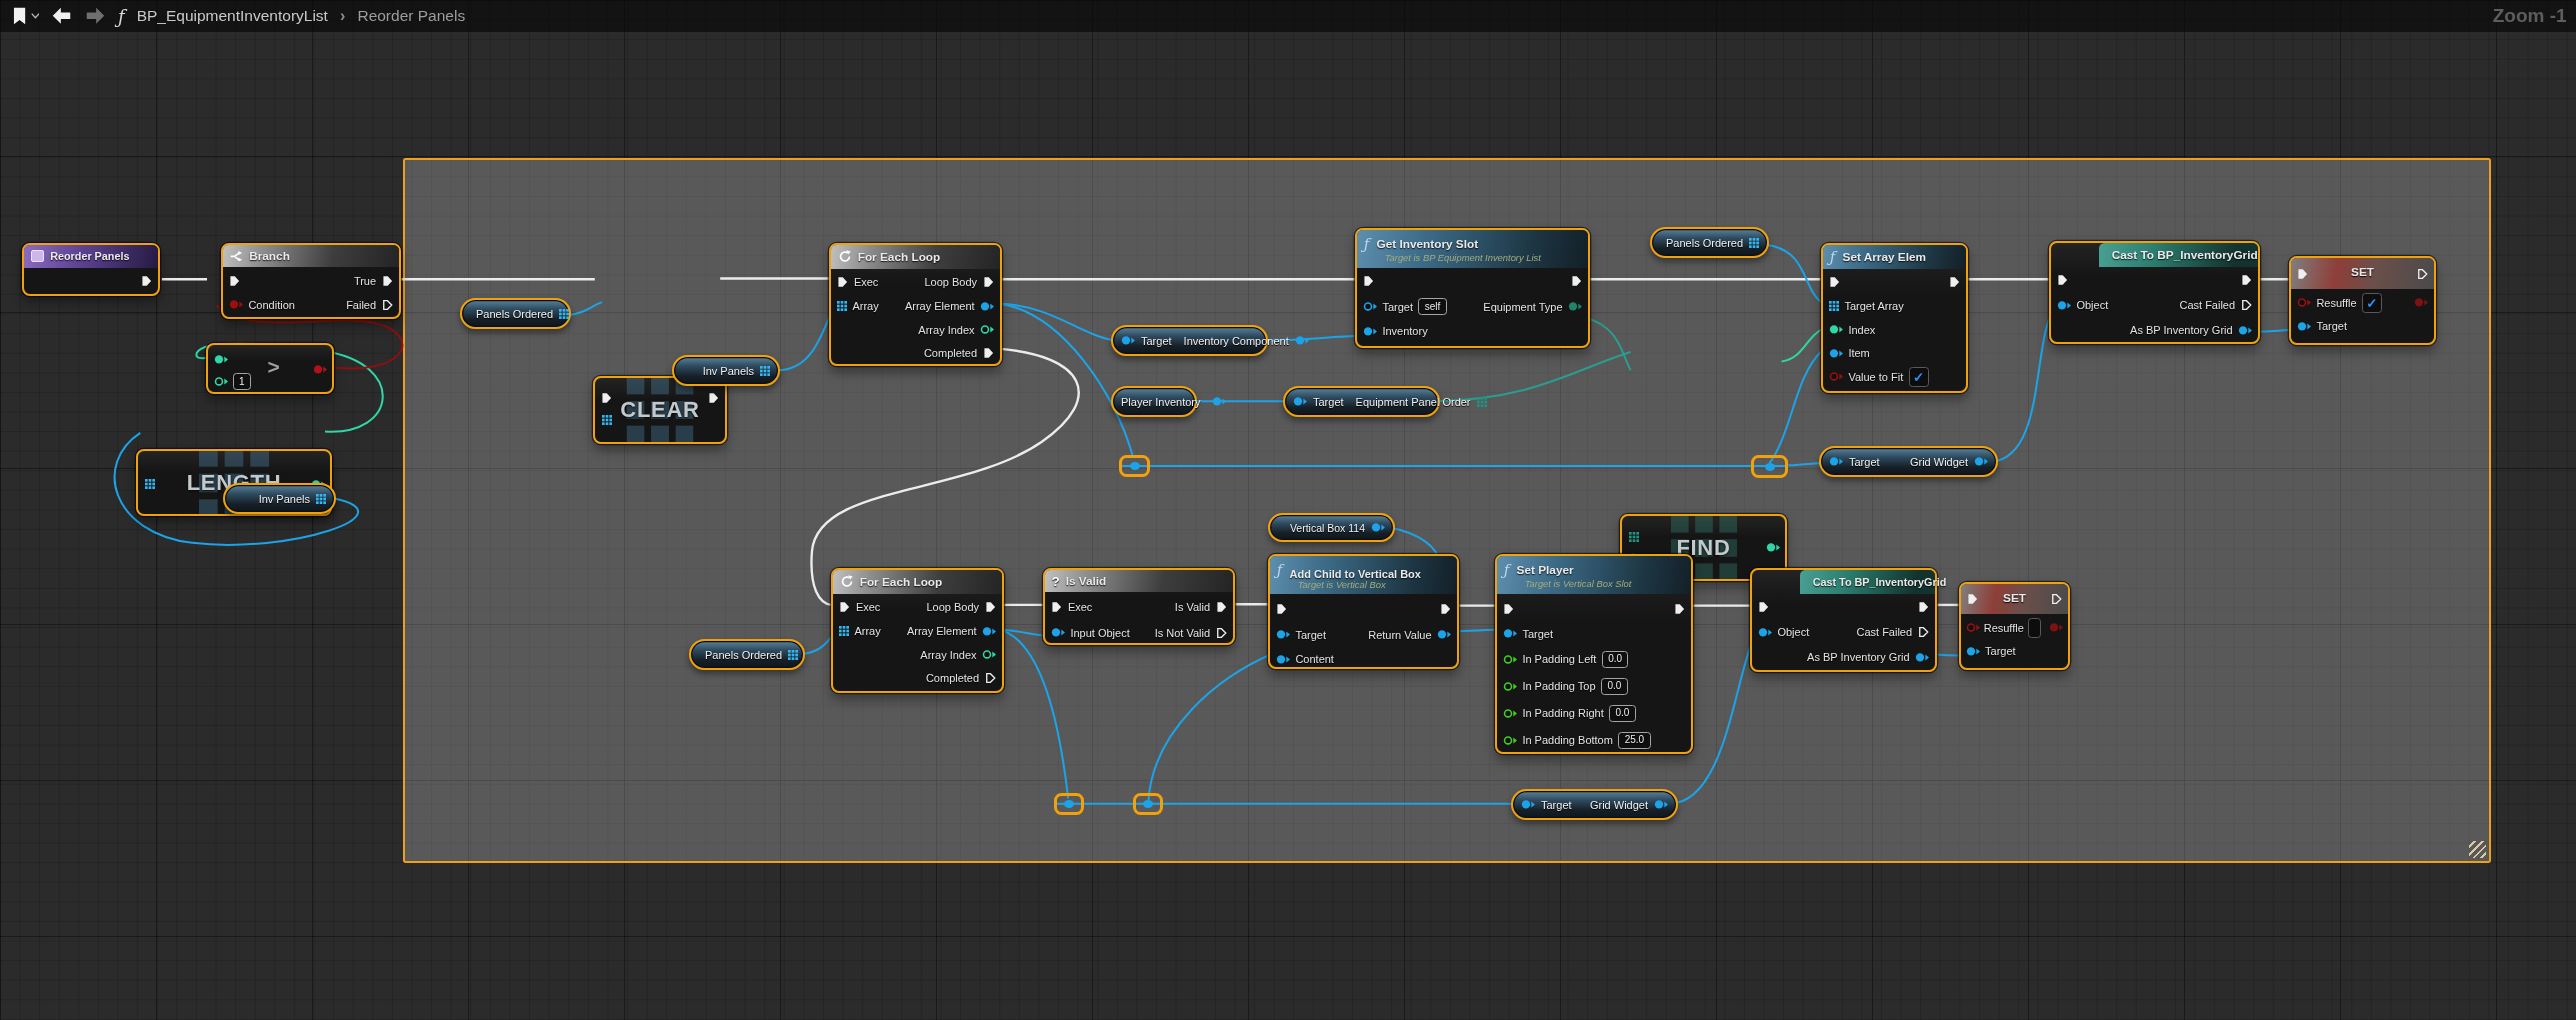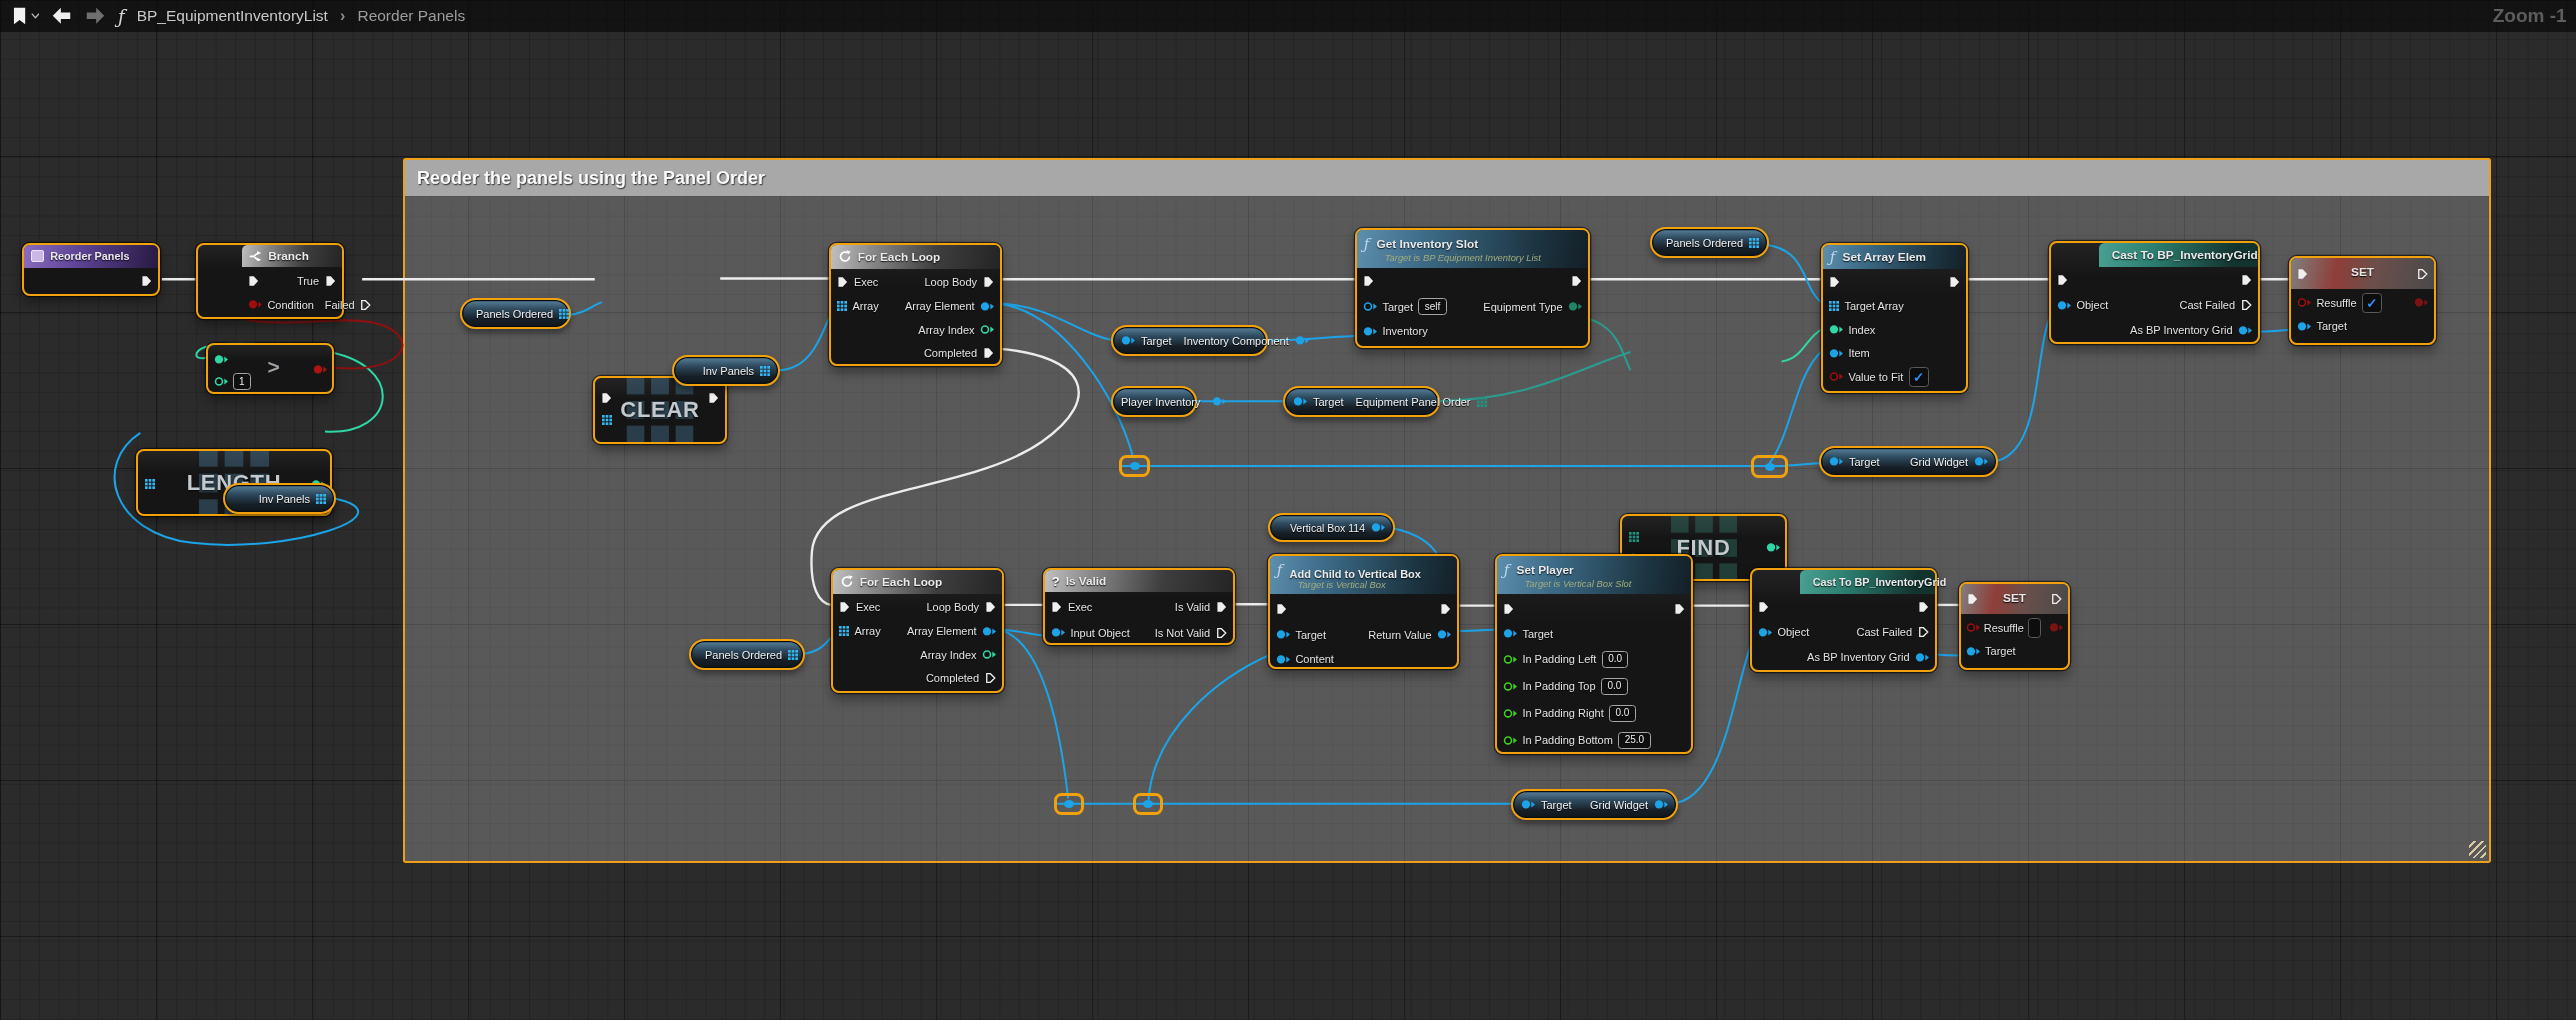--- a/index.html
+++ b/index.html
@@ -82,21 +82,20 @@
     font-size:21px;font-weight:bold;color:#9ba1a6;z-index:2;}
   .settitle{position:absolute;left:0;right:0;top:7.4px;text-align:center;color:#e8e8e8;
     font-weight:bold;font-size:11.8px;text-shadow:0 1.3px 1.3px #000;}
 </style>
 </head>
 <body>
 
 <div id="stage">
 
   <div id="comment">
-    <div class="chead">Reoder the panels using the Panel Order</div>
     <div class="grip"></div>
   </div>
 
   <svg id="wires" width="2576" height="1021" viewBox="0 0 3820 1514">
     <path class="wexec" d="M240,414 H307"></path>
     <path class="wexec" d="M537,414 H882"></path>
     <path class="wexec" d="M1068,413 H1230"></path>
     <path class="wexec" d="M1479,414 H2020"></path>
     <path class="wexec" d="M2350,414 H2700"></path>
     <path class="wexec" d="M2910,414 H3038"></path>
@@ -148,21 +147,21 @@
         </div>
     </div>
     <div class="prow" style="height:27px;">
         <span class="sp"></span>
       <svg class="pin pexe" viewBox="0 0 17 18">
           <path d="M2 2h6.5L15 9l-6.5 7H2z" fill="#efefef"></path>
         </svg>
       </div>
   </div>
 
-  <div class="node" style="left:196px;top:243px;width:148px;height:76px;padding-left:44px;">
+  <div class="node" style="left:221px;top:243px;width:180px;height:76px;">
     <div class="hdr hdr-gray" style="height:19.6px;">
       <div class="hrow">
         <svg width="13.5" height="10.8" viewBox="0 0 20 16">
             <path d="M1 8h6 M7 8 L13 3 M7 8 L13 13" stroke="#fff" stroke-width="2.4" fill="none"></path>
             <path d="M12 0l6 3-6 3z" fill="#fff"></path>
             <path d="M12 10l6 3-6 3z" fill="#fff"></path>
           </svg>
         <span class="htitle">Branch</span>
         </div>
     </div>

